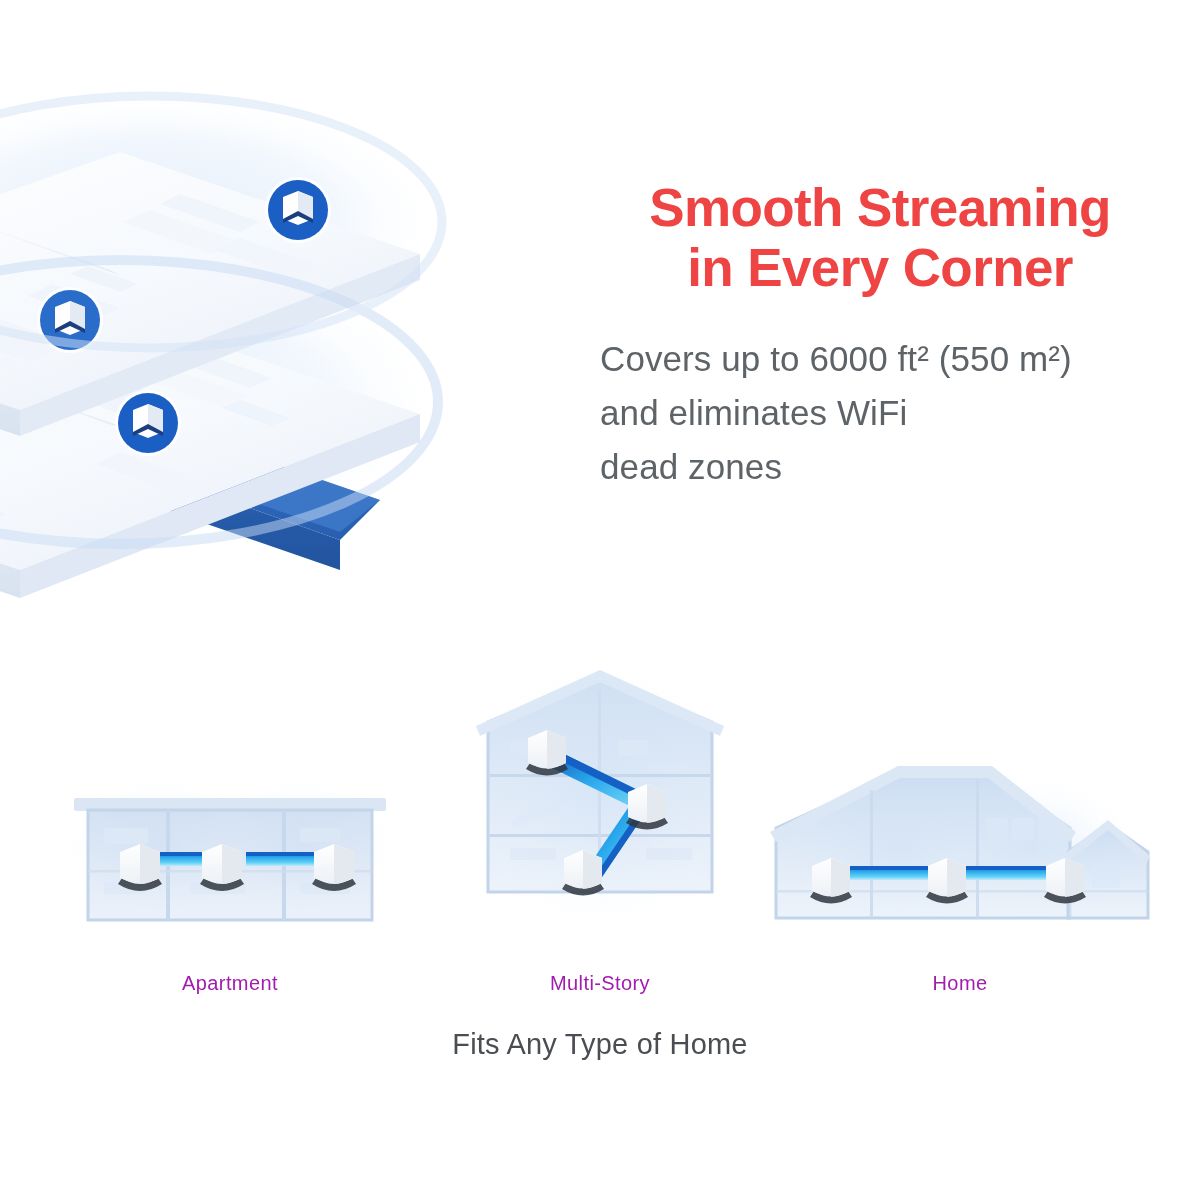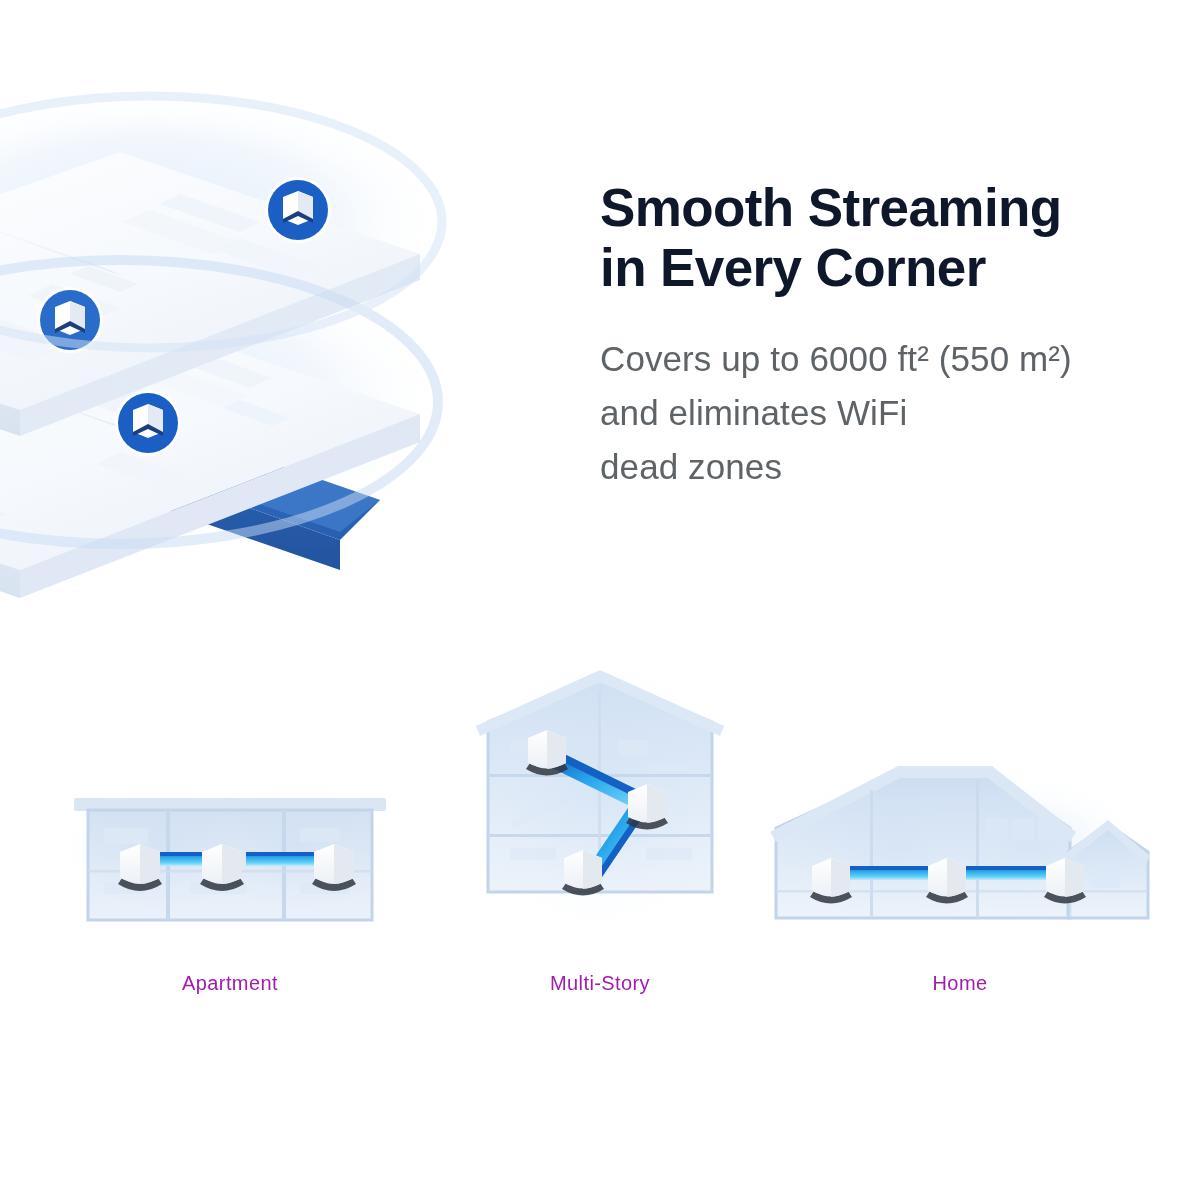--- a/index.html
+++ b/index.html
@@ -9,22 +9,22 @@
     overflow:hidden;position:relative;
   }
   .stage{position:absolute;inset:0;width:1200px;height:1200px;}
 
   
   .hero-art{position:absolute;left:-180px;top:70px;width:780px;height:600px;}
   .hero-art svg{display:block;width:100%;height:100%;}
 
   .hero-copy{position:absolute;left:600px;top:178px;width:560px;}
   .headline{
-    font-size:53px;line-height:1.13;font-weight:bold;color:#0f172a;
-    letter-spacing:-0.6px;margin:0;white-space:pre-line;
+    font-size:53px;line-height:1.13;font-weight:bold;color:#ef4444;
+    letter-spacing:-0.6px;margin:0;white-space:pre-line;text-align:center;
   }
   .subcopy{
     margin:34px 0 0 0;font-size:35px;line-height:1.55;color:#5e6367;
     font-weight:400;white-space:pre-line;letter-spacing:.1px;
   }
 
   
   .types{position:absolute;left:0;top:655px;width:1200px;height:340px;}
   .type-card{position:absolute;top:0;height:340px;display:flex;flex-direction:column;align-items:center;justify-content:flex-end;}
   .type-card .art{position:relative;}
@@ -397,14 +397,15 @@
             <path d="M 2 33 Q 19 44 36 33 L 40 39 Q 19 52 -2 39 Z" fill="#2f3640" opacity="0.85"></path>
             <path d="M 0 8 L 19 0 L 38 8 L 38 33 Q 19 43 0 33 Z" fill="url(#cubeR)"></path>
             <path d="M 19 0 L 38 8 L 38 33 Q 29 38 19 39 Z" fill="#e4e9f0"></path>
           </g>
         </svg>
       </div>
       <div class="type-label">Home</div>
     </div>
   </div>
 
+  <div class="footnote">Fits Any Type of Home</div>
 
 </div>
 
 </body></html>

